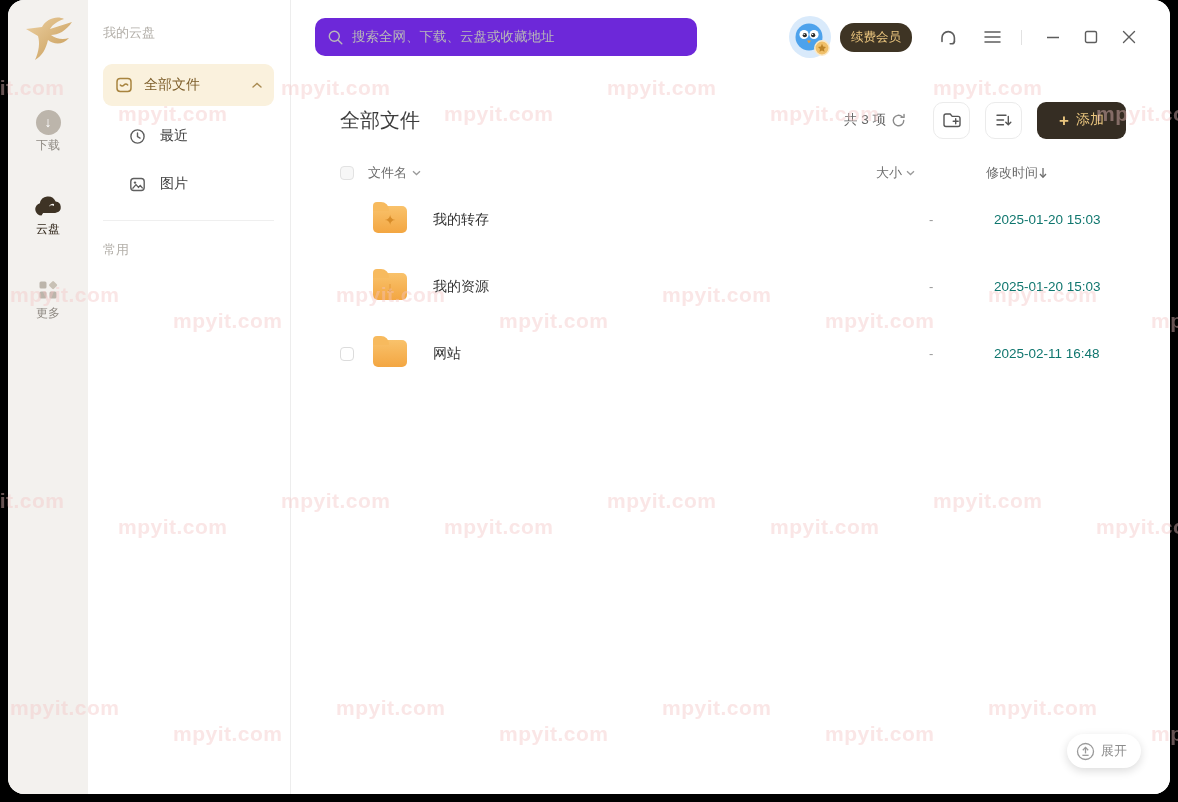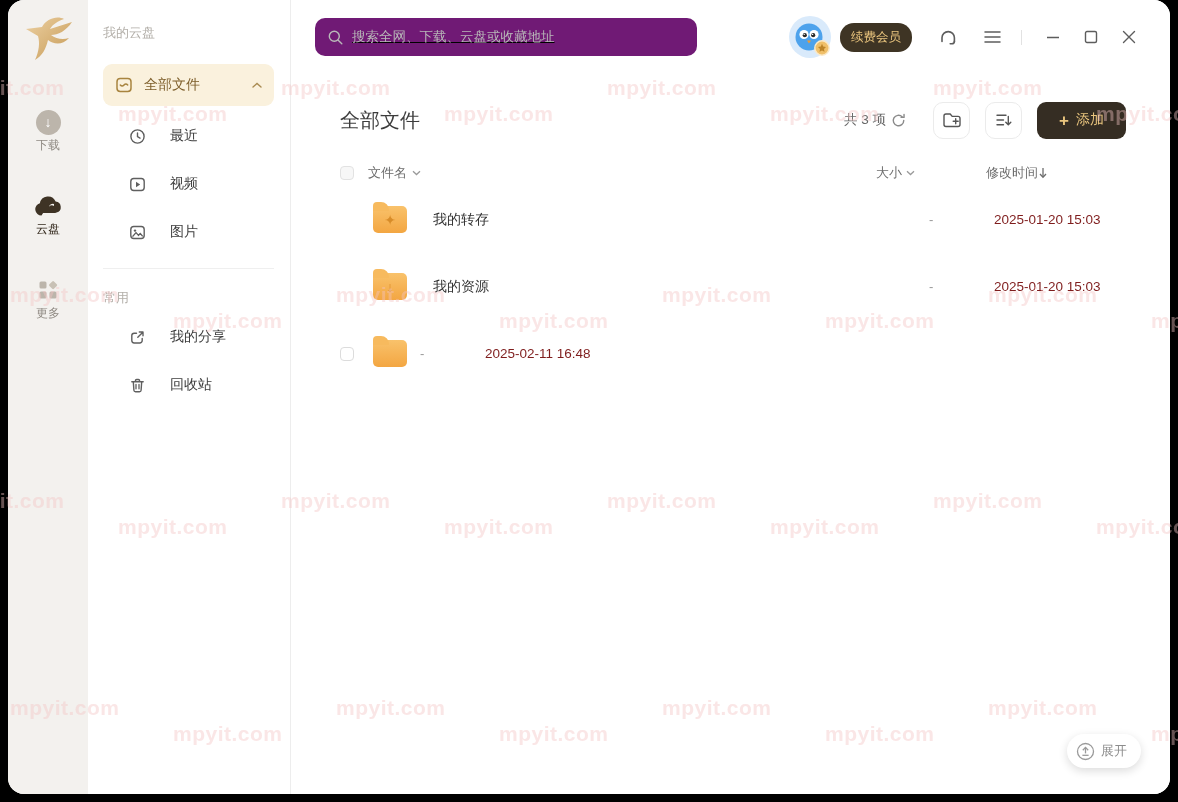--- a/index.html
+++ b/index.html
@@ -21,30 +21,30 @@
 
   
   .sidebar { width:203px; flex:none; background:#fff; border-right:1px solid #ededed; padding:0 16px 0 15px; }
   .sb-header { margin-top:24px; font-size:13px; color:#b3afa9; }
   .sb-selected { margin-top:22px; height:42px; background:#faf1dd; border-radius:9px;
     display:flex; align-items:center; padding:0 12px; cursor:pointer; }
   .sb-selected .lbl { margin-left:11px; font-size:14px; color:#7d5e2a; }
   .sb-selected .chev { margin-left:auto; display:flex; }
   .sb-sub { margin-top:6px; }
   .sb-item { height:48px; display:flex; align-items:center; padding-left:26px; cursor:pointer; }
-  .sb-item .lbl { margin-left:24px; font-size:14px; color:#3c3c3c; }
+  .sb-item .lbl { margin-left:14px; font-size:14px; color:#3c3c3c; }
   .sb-divider { height:1px; background:#efefef; margin:12px 0 0; }
   .sb-header2 { margin-top:20px; font-size:13px; color:#b3afa9; }
   .sb-sec { margin-top:6px; }
 
   
   .main { flex:1; position:relative; display:flex; flex-direction:column; background:#fff; }
   .topbar { height:74px; flex:none; display:flex; align-items:center; padding:0 34px 0 24px; }
-  .search { width:382px; height:38px; background:#701a75; border-radius:10px;
-    display:flex; align-items:center; padding:0 13px; gap:9px; cursor:text;text-decoration:underline; }
+  .search { width:382px; height:38px; background:#6d28d9; border-radius:10px;
+    display:flex; align-items:center; padding:0 13px; gap:9px; cursor:text; }
   .search .ph { font-size:13.5px; color:#b8b8b8; }
   .top-right { margin-left:auto; display:flex; align-items:center; }
   .avatar { position:relative; width:42px; height:42px; flex:none; cursor:pointer; }
   .member-badge { margin-left:9px; background:#3e3424; color:#eac57e; font-size:12.5px;
     padding:6px 11px; border-radius:14px; cursor:pointer; white-space:nowrap; }
   .tb-ico { margin-left:26px; display:flex; align-items:center; cursor:pointer; }
   .tb-sep { width:1px; height:15px; background:#e2e2e2; margin-left:20px; }
   .wc { margin-left:24px; display:flex; align-items:center; cursor:pointer; }
 
   .content-head { margin:26px 44px 0 49px; height:40px; display:flex; align-items:center; }
@@ -72,21 +72,21 @@
   .rows { margin:4px 44px 0 49px; }
   .file-row { height:67px; display:flex; align-items:center; cursor:pointer; }
   .folder { position:relative; margin-left:19px; width:34px; height:27px; border-radius:5px;
     background:linear-gradient(180deg,#f9c26b,#f3a642); flex:none; }
   .folder::before { content:""; position:absolute; top:-4px; left:0; width:16px; height:9px;
     border-radius:4px 8px 0 0; background:#f7ba5e; }
   .glyph { position:absolute; inset:0; display:flex; align-items:center; justify-content:center;
     color:#d88c28; font-size:14px; font-weight:bold; }
   .f-name { margin-left:26px; font-size:14px; color:#333; flex:1; }
   .f-size { width:70px; flex:none; padding-left:13px; font-size:13px; color:#999; }
-  .f-time { width:140px; flex:none; padding-left:8px; font-size:13.5px; color:#7f1d1d; }
+  .f-time { width:140px; flex:none; padding-left:8px; font-size:13.5px; color:#0f766e; }
 
   .footer { margin-top:auto; height:44px; flex:none; display:flex; align-items:center; padding-left:49px; font-size:13px; }
   .space-label { color:#9b9b9b; }
   .space-value { color:#8e8e8e; margin-left:5px; }
   .expand-link { color:#474747; margin-left:9px; cursor:pointer; }
 
   .expand-btn { position:absolute; right:29px; bottom:26px; height:34px; padding:0 14px 0 9px;
     background:#fff; border-radius:17px; box-shadow:0 3px 10px rgba(0,0,0,0.14);
     display:flex; align-items:center; gap:6px; cursor:pointer; }
   .expand-btn .lbl { font-size:13px; color:#8c8c8c; }
@@ -165,61 +165,31 @@
             <circle cx="8.5" cy="8.5" r="6.6" fill="none" stroke="#5f5f5f" stroke-width="1.4"></circle>
             <path d="M8.5 5 V8.7 L11 10.2" fill="none" stroke="#5f5f5f" stroke-width="1.4" stroke-linecap="round"></path>
           </svg>
         </span>
         <span class="lbl">最近</span>
       </div>
       <div class="sb-item">
         <span style="display:flex">
           <svg width="17" height="17" viewBox="0 0 17 17">
             <rect x="1.8" y="2.5" width="13.4" height="12" rx="3" fill="none" stroke="#5f5f5f" stroke-width="1.4"></rect>
-            <polygon points="7,5.8 11.2,8.5 7,11.2" fill="#5f5f5f"></polygon>
-          </svg>
-        </span>
-        <span class="lbl">视频</span>
-      </div>
-      <div class="sb-item">
-        <span style="display:flex">
-          <svg width="17" height="17" viewBox="0 0 17 17">
-            <rect x="1.8" y="2.5" width="13.4" height="12" rx="3" fill="none" stroke="#5f5f5f" stroke-width="1.4"></rect>
             <circle cx="6" cy="6.6" r="1.2" fill="#5f5f5f"></circle>
             <path d="M3.5 12.6 L7 8.6 L9.5 11.4 L11.2 9.4 L13.7 12.4" fill="none" stroke="#5f5f5f" stroke-width="1.4" stroke-linejoin="round"></path>
           </svg>
         </span>
         <span class="lbl">图片</span>
       </div>
     </div>
 
     <div class="sb-divider"></div>
     <div class="sb-header2">常用</div>
 
-    <div class="sb-sec">
-      <div class="sb-item">
-        <span style="display:flex">
-          <svg width="17" height="17" viewBox="0 0 17 17">
-            <path d="M7.5 4.2 H5.2 a2.4 2.4 0 0 0 -2.4 2.4 v5 a2.4 2.4 0 0 0 2.4 2.4 h5.6 a2.4 2.4 0 0 0 2.4 -2.4 V9.5" fill="none" stroke="#5f5f5f" stroke-width="1.4" stroke-linecap="round"></path>
-            <path d="M10.3 3 h3.7 v3.7 M13.8 3.2 L8.8 8.2" fill="none" stroke="#5f5f5f" stroke-width="1.4" stroke-linecap="round" stroke-linejoin="round"></path>
-          </svg>
-        </span>
-        <span class="lbl">我的分享</span>
-      </div>
-      <div class="sb-item">
-        <span style="display:flex">
-          <svg width="17" height="17" viewBox="0 0 17 17">
-            <path d="M2.8 4.8 h11.4 M6.5 4.6 V3.6 a1.1 1.1 0 0 1 1.1 -1.1 h1.8 a1.1 1.1 0 0 1 1.1 1.1 v1" fill="none" stroke="#5f5f5f" stroke-width="1.4" stroke-linecap="round"></path>
-            <path d="M4.3 4.8 l.6 8.4 a1.6 1.6 0 0 0 1.6 1.5 h4 a1.6 1.6 0 0 0 1.6 -1.5 l.6 -8.4" fill="none" stroke="#5f5f5f" stroke-width="1.4" stroke-linecap="round"></path>
-            <path d="M7 7.4 v4.4 M10 7.4 v4.4" stroke="#5f5f5f" stroke-width="1.3" stroke-linecap="round"></path>
-          </svg>
-        </span>
-        <span class="lbl">回收站</span>
-      </div>
-    </div>
   </div>
 
   <div class="main">
 
     <div class="topbar">
       <div class="search">
         <span style="display:flex">
           <svg width="15" height="15" viewBox="0 0 15 15">
             <circle cx="6.3" cy="6.3" r="5" fill="none" stroke="#b9b9b9" stroke-width="1.4"></circle>
             <line x1="10.2" y1="10.2" x2="13.8" y2="13.8" stroke="#b9b9b9" stroke-width="1.4" stroke-linecap="round"></line>
@@ -346,20 +316,21 @@
             <span class="glyph">↓</span>
           </span>
         <span class="f-name">我的资源</span>
         <span class="f-size">-</span>
         <span class="f-time">2025-01-20 15:03</span>
       </div>
 
       <div class="file-row">
         <span class="cb white"></span>
         <span class="folder"></span>
+        <span class="f-name">网站</span>
         <span class="f-size">-</span>
         <span class="f-time">2025-02-11 16:48</span>
       </div>
     </div>
 
 
     <div class="expand-btn">
       <span style="display:flex">
         <svg width="19" height="19" viewBox="0 0 19 19">
           <circle cx="9.5" cy="9.5" r="8" fill="none" stroke="#9a9a9a" stroke-width="1.3"></circle>

